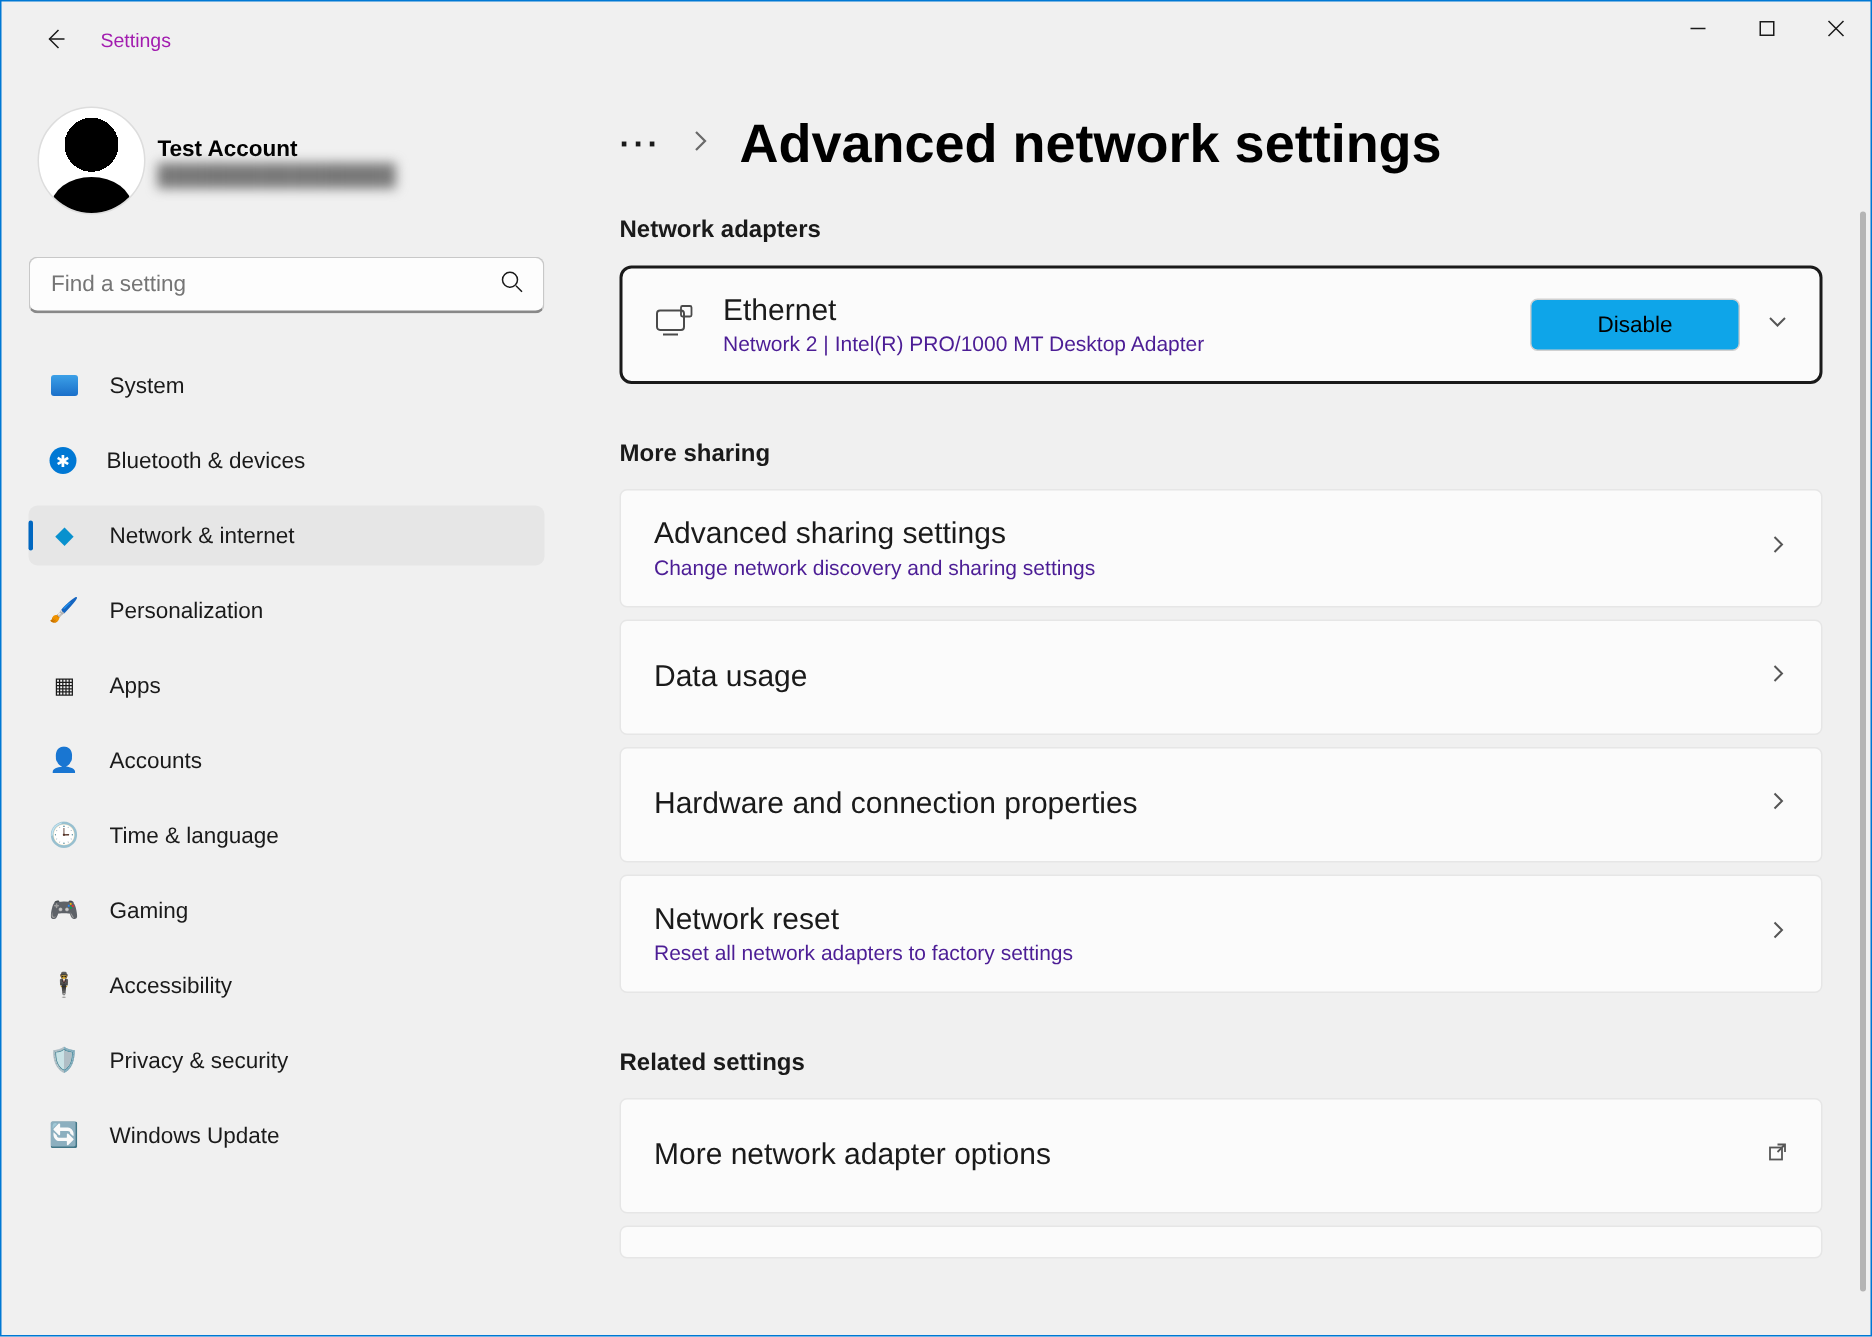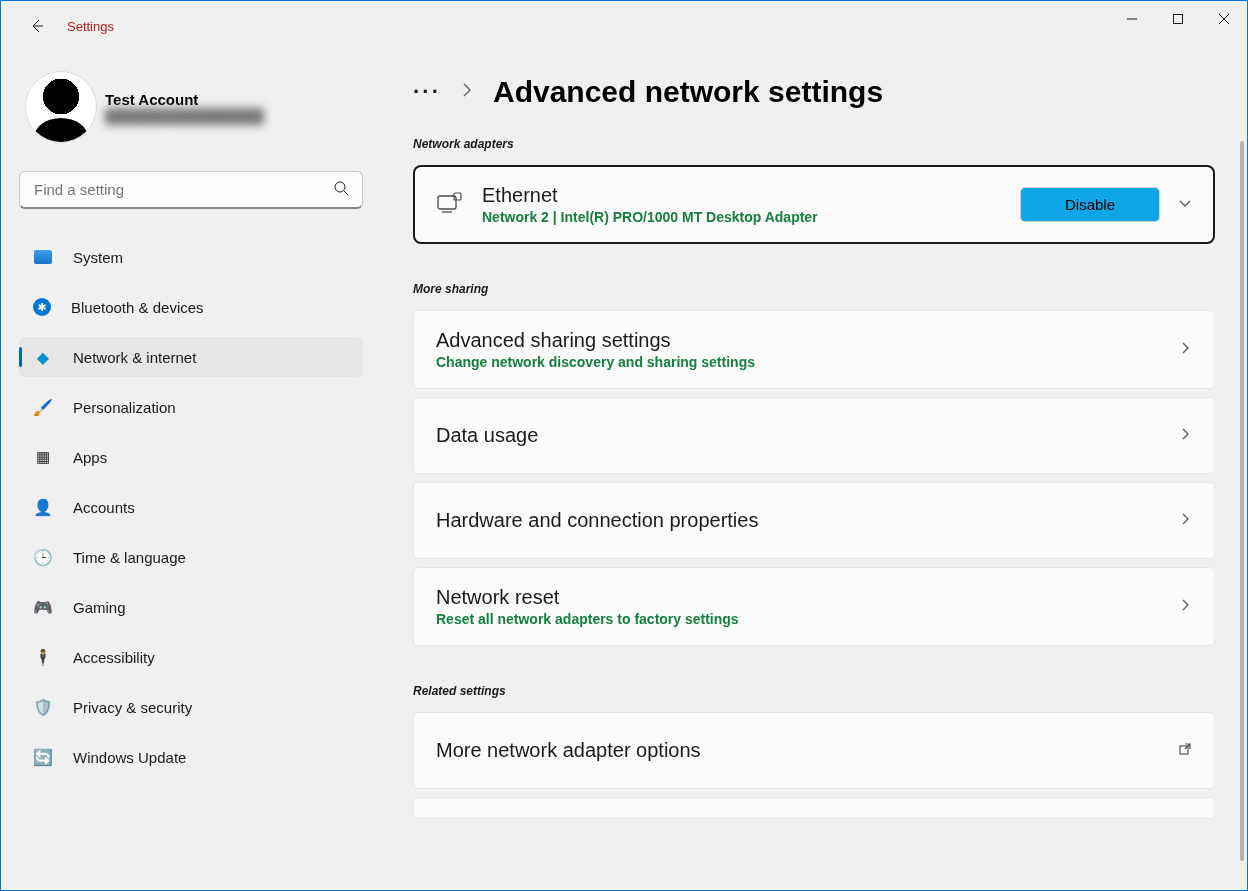--- a/index.html
+++ b/index.html
@@ -1,20 +1,20 @@
 <!DOCTYPE html>
 <html><head>
 <meta charset="utf-8">
 <style>
 * { margin: 0; padding: 0; box-sizing: border-box; font-family: "Segoe UI", -apple-system, sans-serif; }
 body { background: #f0f0f0; width: 1248px; height: 891px; overflow: hidden; border: 1px solid #0078d4; position: relative; }
 
 .titlebar { height: 50px; display: flex; align-items: center; padding-left: 20px; }
 .back-btn { width: 32px; height: 32px; display: flex; align-items: center; justify-content: center; cursor: pointer; border-radius: 4px; }
-.app-title { margin-left: 14px; font-size: 13px; color: #b91c1c; }
+.app-title { margin-left: 14px; font-size: 13px; color: #a21caf; }
 .window-controls { position: absolute; top: 0; right: 0; display: flex; }
 .win-btn { width: 46px; height: 36px; display: flex; align-items: center; justify-content: center; cursor: pointer; }
 
 .layout { display: flex; height: calc(100% - 50px); }
 
 .sidebar { width: 380px; padding: 20px 18px 0 18px; flex-shrink: 0; }
 .user-block { display: flex; align-items: center; gap: 8px; margin-bottom: 28px; padding-left: 6px; }
 .avatar { width: 72px; height: 72px; border-radius: 50%; background: radial-gradient(circle at 50% 35%, #000 0 18px, #fff 18px 100%); border: 1px solid #ddd; position: relative; overflow: hidden; }
 .avatar::after { content: ""; position: absolute; bottom: -16px; left: 50%; transform: translateX(-50%); width: 54px; height: 40px; background: #000; border-radius: 50% 50% 0 0; }
 .user-name { font-size: 15px; font-weight: 600; }
@@ -26,30 +26,30 @@
 
 .nav { list-style: none; }
 .nav li { display: flex; align-items: center; height: 40px; padding-left: 14px; border-radius: 6px; cursor: pointer; margin-bottom: 10px; position: relative; font-size: 15px; color: #1a1a1a; }
 .nav li.active { background: #e6e6e6; }
 .nav li.active::before { content: ""; position: absolute; left: 0; top: 10px; bottom: 10px; width: 3px; background: #0067c0; border-radius: 2px; }
 .nav .nav-icon { width: 20px; height: 20px; margin-right: 20px; display: flex; align-items: center; justify-content: center; font-size: 16px; }
 
 .content { flex: 1; padding: 24px 32px 0 32px; overflow-y: auto; }
 .breadcrumb { display: flex; align-items: center; gap: 20px; margin-bottom: 28px; }
 .bc-dots { font-size: 22px; font-weight: 700; color: #1a1a1a; letter-spacing: 2px; line-height: 0; }
-.bc-title { font-size: 30px; font-weight: 600; }
-
-.section-title { font-size: 12px; font-weight: 600; margin-bottom: 14px; color: #1a1a1a; font-style: italic; }
+.bc-title { font-size: 36px; font-weight: 600; }
+
+.section-title { font-size: 16px; font-weight: 600; margin-bottom: 14px; color: #1a1a1a; }
 
 .card { background: #fbfbfb; border: 1px solid #e6e6e6; border-radius: 5px; padding: 18px 22px; margin-bottom: 8px; display: flex; align-items: center; cursor: pointer; }
 .card.focus { border: 2px solid #1a1a1a; border-radius: 8px; padding: 17px 21px; }
 .card .c-icon { width: 26px; margin-right: 20px; color: #4a4a4a; }
 .card .c-body { flex: 1; }
 .card .c-title { font-size: 20px; color: #1a1a1a; }
-.card .c-sub { font-size: 14px; color: #15803d; margin-top: 2px; font-weight: bold; }
+.card .c-sub { font-size: 14px; color: #4c1d95; margin-top: 2px; }
 .card .c-chev { color: #555; }
 .disable-btn { border: 1px solid #d0d0d0; background: #0ea5e9; padding: 8px 44px; border-radius: 5px; font-size: 15px; margin-right: 18px; cursor: pointer; }
 
 .gap { height: 30px; }
 
 .scrollbar { position: absolute; right: 3px; top: 140px; width: 4px; height: 720px; background: rgba(0,0,0,0.25); border-radius: 2px; }
 
 
 .ico-system{background:linear-gradient(#3ca0e7,#1a6fc9);width:18px;height:14px;border-radius:2px}
 .ico-wifi{color:#0991ce;font-size:18px}

